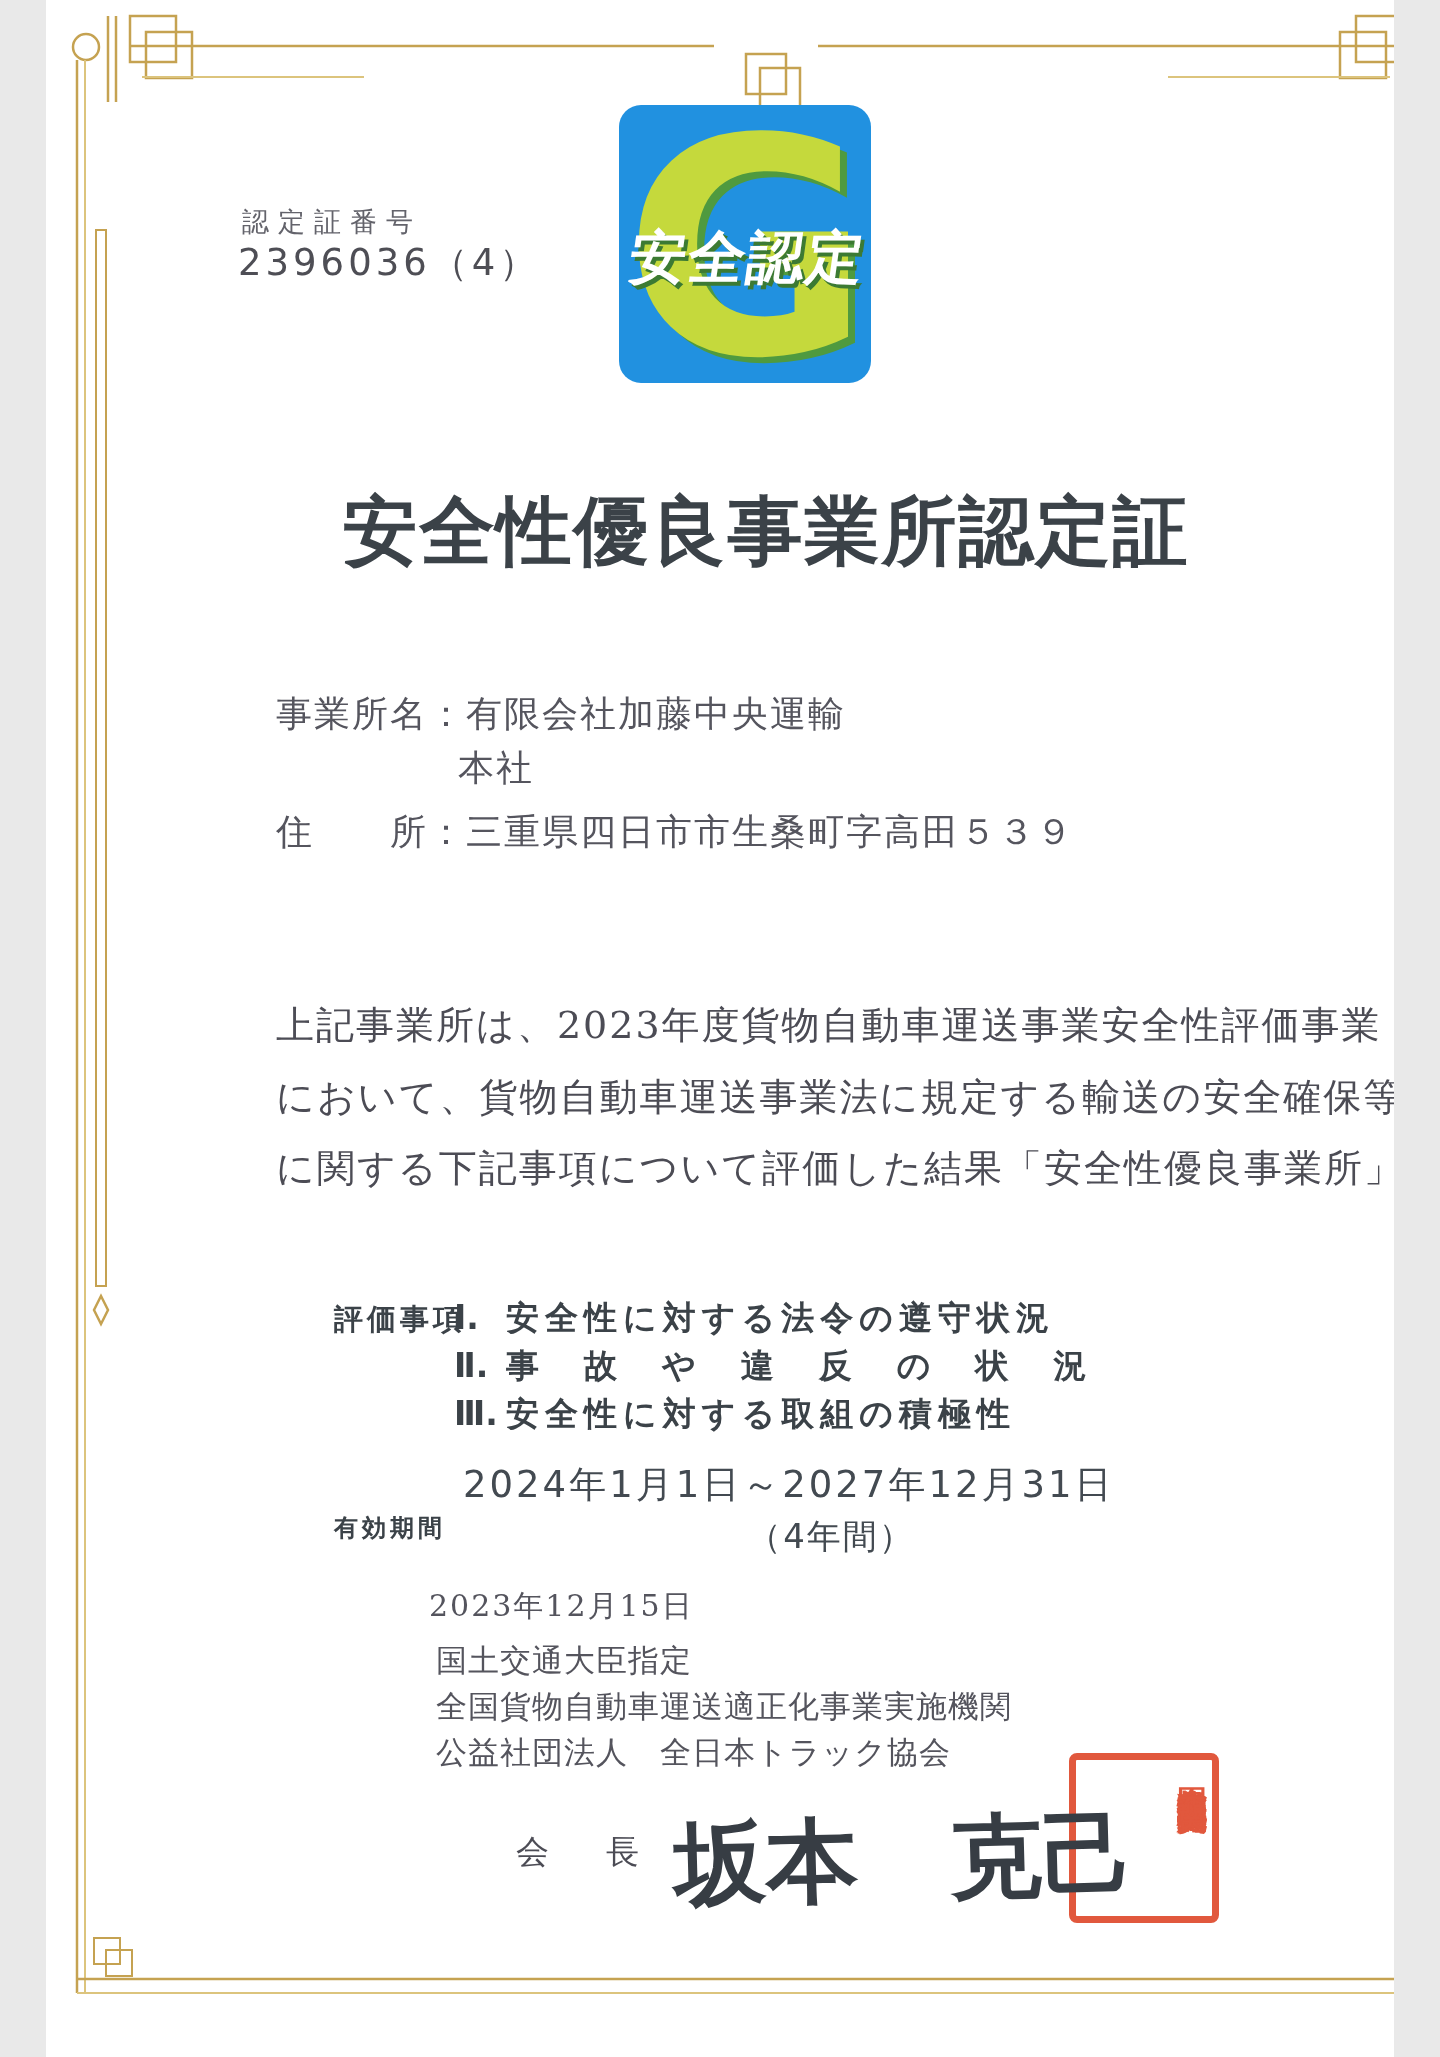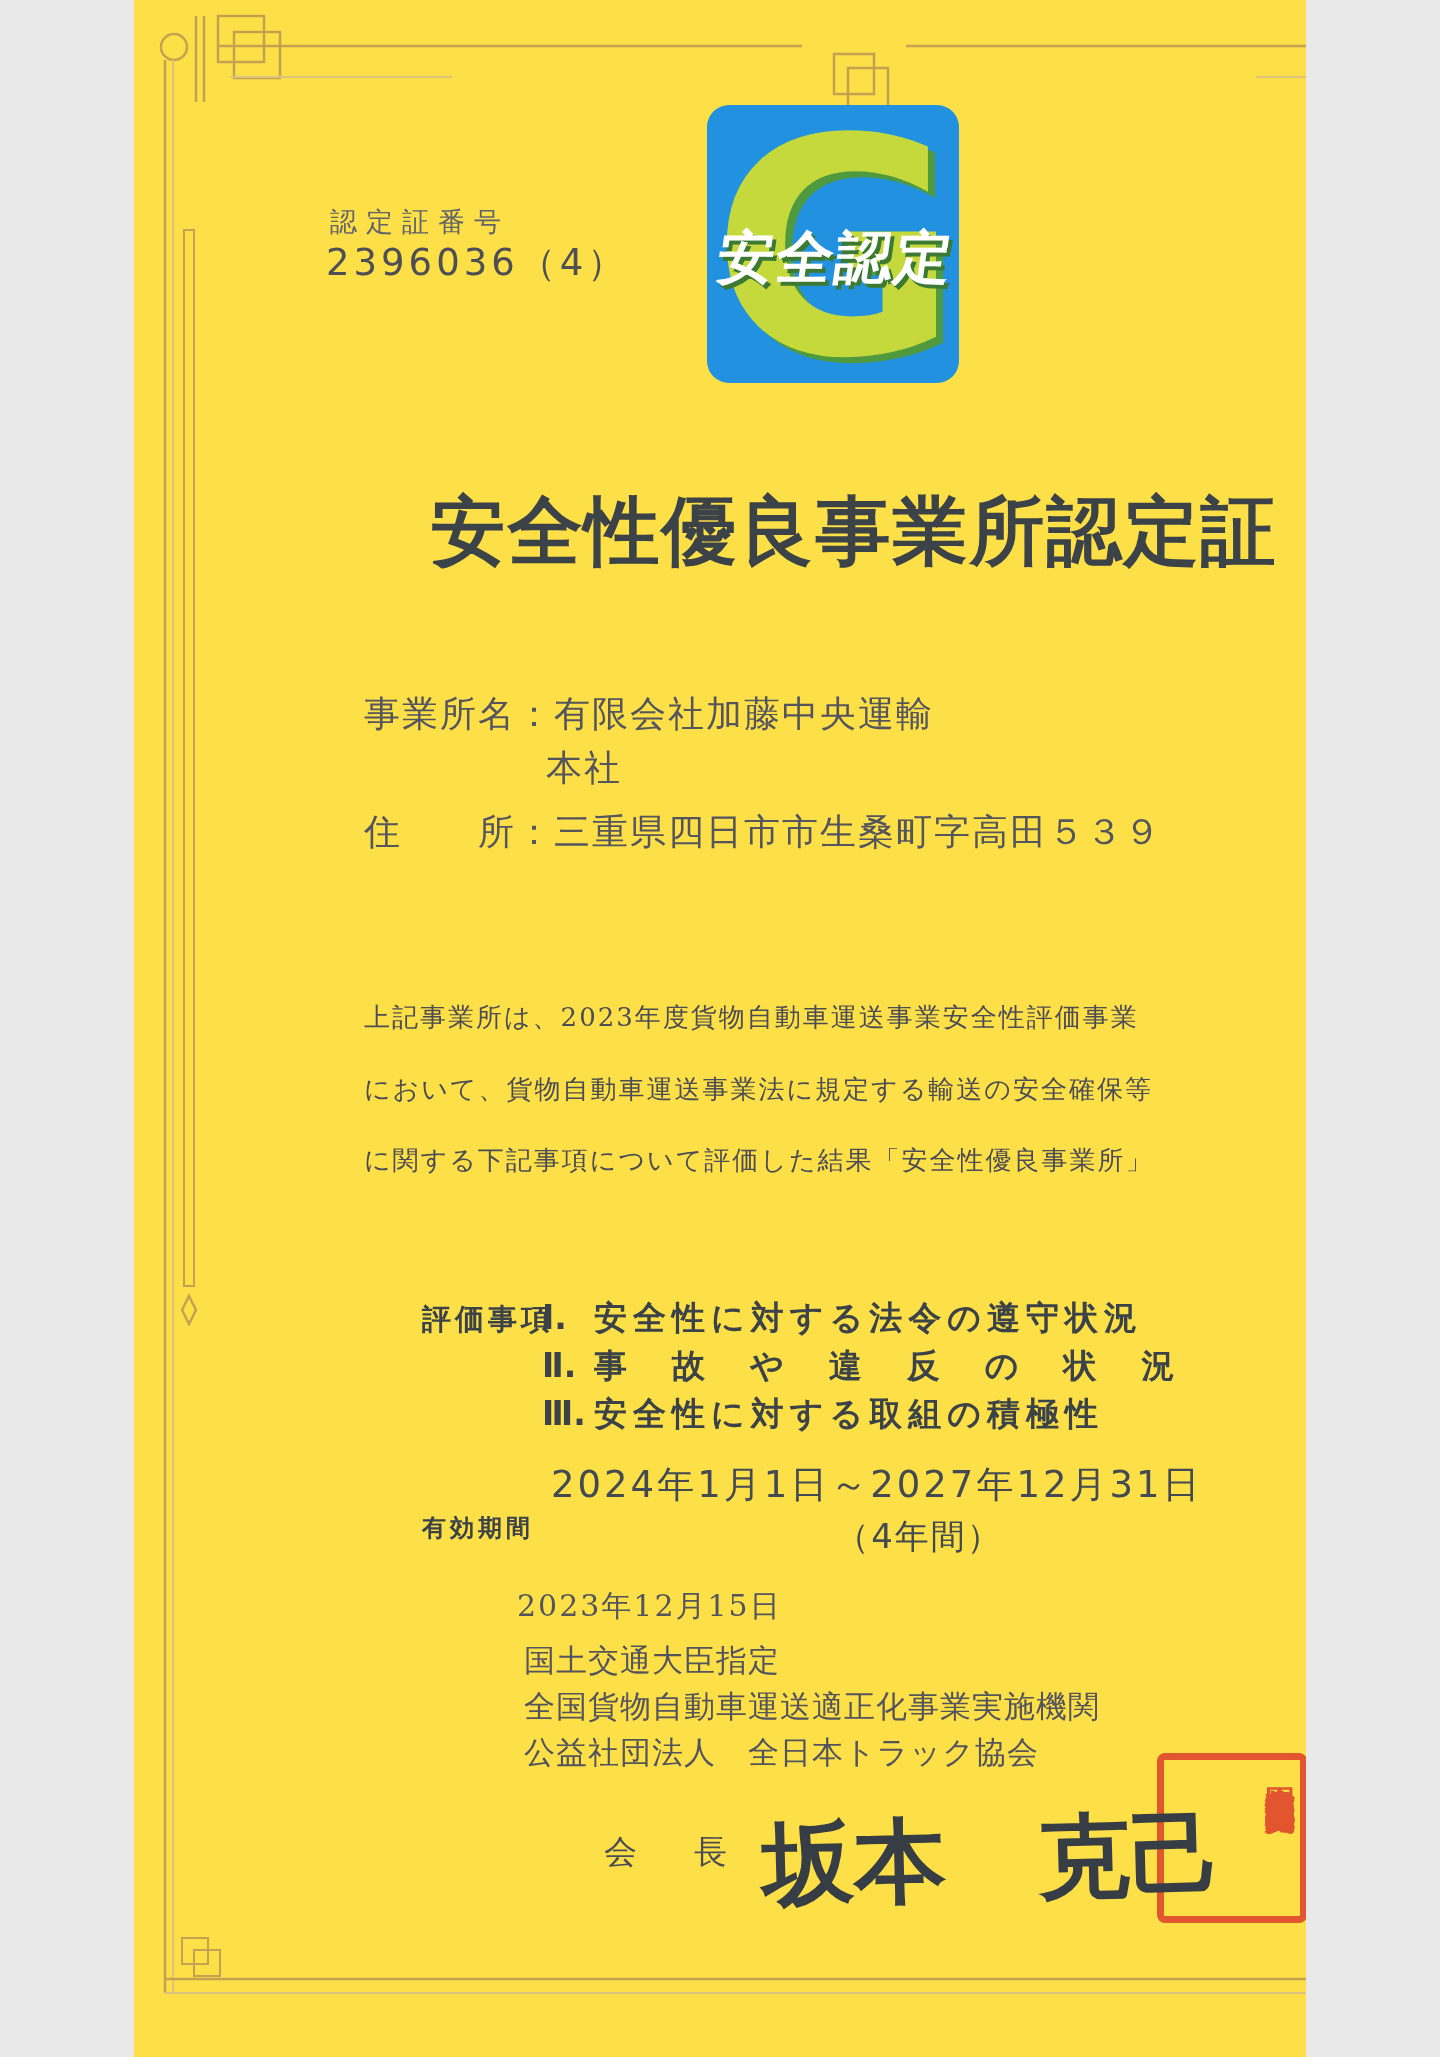--- a/index.html
+++ b/index.html
@@ -8,22 +8,22 @@
     --logo_blue:#2191e0;
     --logo_green:#c5d93c;
     --logo_shadow:#4f9a3f;
     --seal_red:#df4a2d;
     --ink_dark:#3b4248;
     --ink_serif:#50505a;
   }
   *{margin:0;padding:0;box-sizing:border-box;}
   body{background:#e9e9e9;font-family:"DejaVu Sans","Liberation Sans",sans-serif;}
   .page{
-    position:relative;width:1172px;height:2057px;margin:0 auto;
-    background:#fde047;overflow:hidden;
+    position:relative;width:1348px;height:2057px;margin:0 auto;
+    background:#ffffff;overflow:hidden;
   }
   .abs{position:absolute;}
   .serif{font-family:"DejaVu Serif","Liberation Serif",serif;}
   .gothic{font-family:"DejaVu Sans","Liberation Sans",sans-serif;}
 
   .frame-svg{position:absolute;inset:0;width:1440px;height:2057px;}
 
   .cert-no-label{left:196px;top:204px;font-size:27px;letter-spacing:9px;color:#63636b;}
   .cert-no{left:192px;top:238px;font-size:37px;letter-spacing:4px;color:#4e4e55;}
 
@@ -31,21 +31,21 @@
 
   .title{
     left:0;top:482px;width:1440px;text-align:center;
     font-size:75px;font-weight:bold;color:var(--ink_dark);letter-spacing:2px;
   }
   .biz-row{position:absolute;left:230px;font-size:36px;color:#55555e;letter-spacing:2px;white-space:nowrap;}
   .biz-name-row{top:690px;}
   .biz-branch-row{top:744px;padding-left:182px;}
   .biz-addr-row{top:808px;}
 
-  .body-par{left:230px;top:1000px;width:940px;font-size:26px;color:#4c4c55;letter-spacing:2px;}
+  .body-par{left:230px;top:1000px;width:940px;font-size:38px;color:#4c4c55;letter-spacing:2px;}
   .body-par .line{height:71.5px;white-space:nowrap;}
 
   .eval-label{left:288px;top:1300px;font-size:29px;font-weight:bold;color:var(--ink_dark);letter-spacing:4px;}
   .eval-items{left:408px;top:1296px;color:var(--ink_dark);}
   .eval-item{height:48px;font-size:33px;font-weight:bold;white-space:nowrap;}
   .eval-item .numeral{display:inline-block;width:52px;}
   .eval-item .etext{letter-spacing:6px;}
 
   .valid-label{left:288px;top:1512px;font-size:24px;font-weight:bold;color:var(--ink_dark);letter-spacing:4px;text-align:center;}
   .valid-period{left:417px;top:1460px;font-size:37px;color:#434a51;letter-spacing:3px;white-space:nowrap;}

